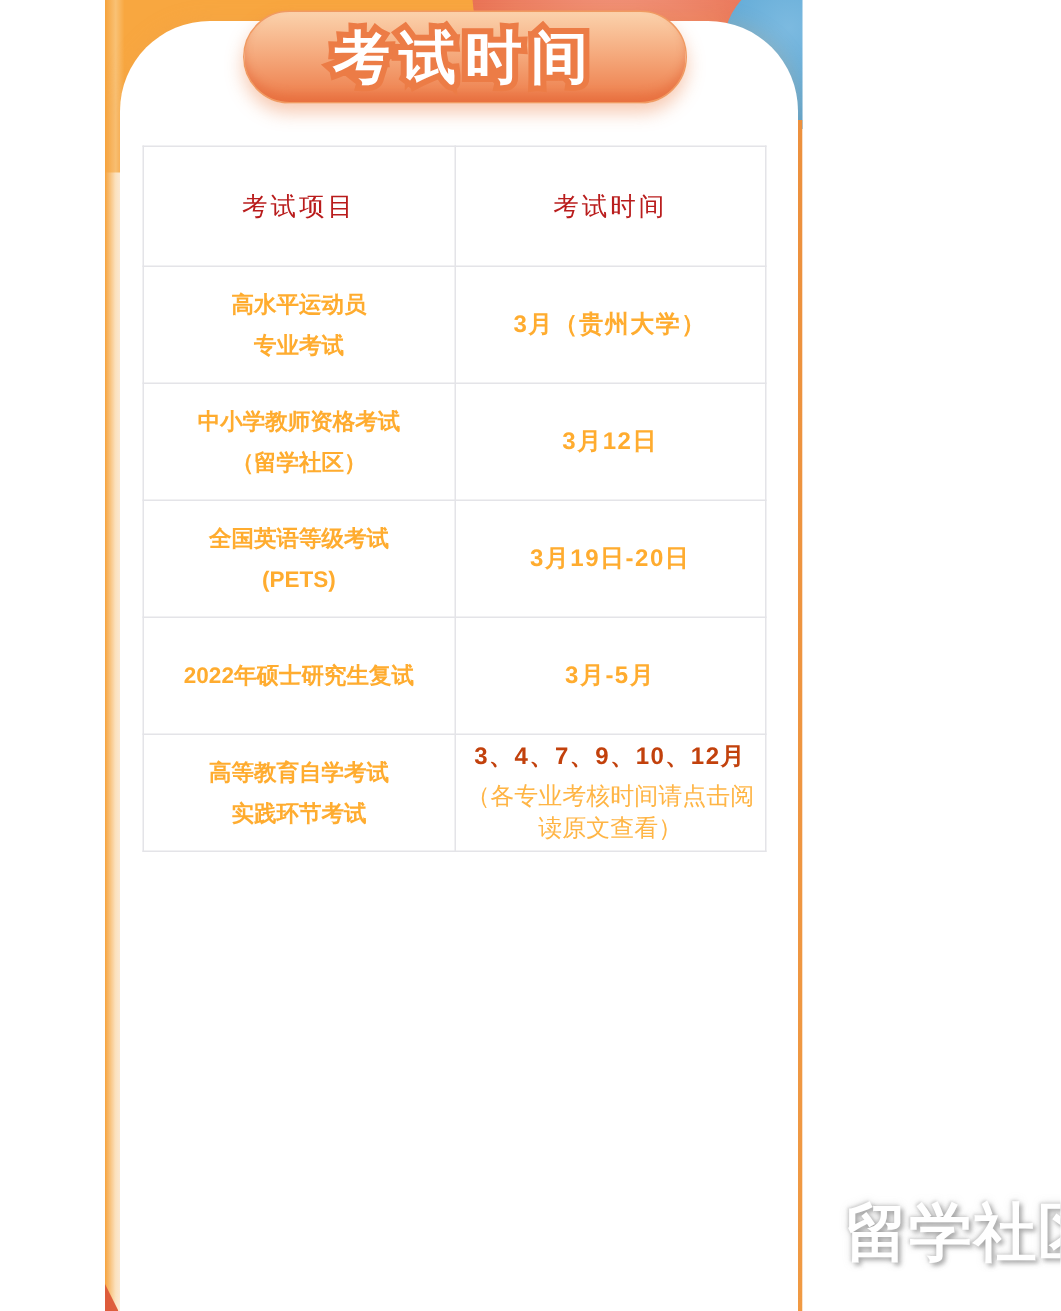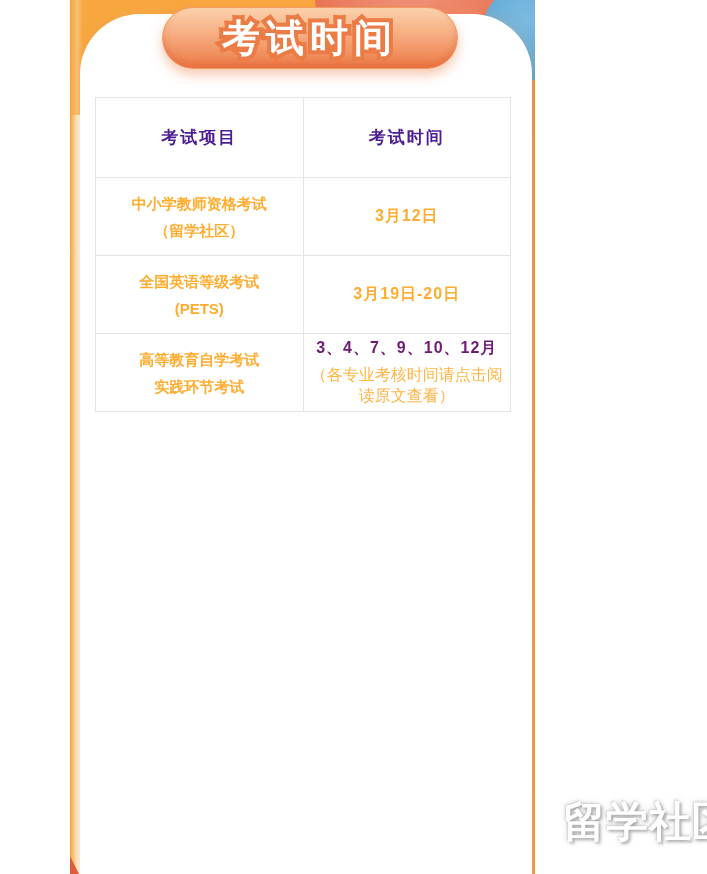--- a/index.html
+++ b/index.html
@@ -34,24 +34,24 @@
   .badge-text-stroke{position:absolute;left:0;top:0;-webkit-text-stroke:8px #EC7C46;
     font-size:38px;font-weight:bold;letter-spacing:6px;color:#EC7C46;white-space:nowrap;}
   .badge-text-fill{position:relative;font-size:38px;font-weight:bold;letter-spacing:6px;color:#ffffff;white-space:nowrap;}
 
   
   .table-wrap{position:absolute;left:25px;top:97px;width:416px;}
   table.exam{width:416px;border-collapse:collapse;table-layout:fixed;}
   table.exam th, table.exam td{border:1px solid #E4E4E8;width:50%;text-align:center;vertical-align:middle;padding:2px 6px;}
   tr.hdr{height:80px;}
   tr.row{height:78px;}
-  th.hd{font-size:17px;font-weight:bold;color:#4c1d95;letter-spacing:2px;}
+  th.hd{font-size:17px;font-weight:normal;color:#b91c1c;letter-spacing:2px;}
   td.c-item{font-size:15px;font-weight:bold;color:#FFAC2F;white-space:pre-line;line-height:1.8;}
   td.c-time{font-size:16px;font-weight:bold;color:#FFAC2F;letter-spacing:1px;}
-  .time-main{display:block;font-size:16px;font-weight:bold;color:#701a75;letter-spacing:1px;}
+  .time-main{display:block;font-size:16px;font-weight:bold;color:#c2410c;letter-spacing:1px;}
   .time-note{display:block;font-size:16px;font-weight:500;color:#FFB545;margin-top:6px;letter-spacing:0;}
 
   
   .watermark{position:absolute;left:528px;top:794px;width:178px;text-align:center;pointer-events:none;}
   .wm-title{font-size:42px;font-weight:bold;color:#ffffff;letter-spacing:1px;white-space:nowrap;
     text-shadow:2px 2px 3px rgba(120,120,120,0.55),-1px -1px 2px rgba(170,170,170,0.45),0 0 6px rgba(150,150,150,0.35);}
   .wm-url{font-size:19px;color:rgba(255,255,255,0.95);margin-top:-2px;white-space:nowrap;
     text-shadow:1px 1px 2px rgba(140,140,140,0.55),0 0 4px rgba(160,160,160,0.4);}
 </style>
 </head>
@@ -79,28 +79,37 @@
     <div class="table-wrap">
       <table class="exam">
         <thead>
           <tr class="hdr">
             <th class="hd">考试项目</th>
             <th class="hd">考试时间</th>
           </tr>
         </thead>
         <tbody>
           <tr class="row">
+            <td class="c-item">高水平运动员
+专业考试</td>
+            <td class="c-time">3月（贵州大学）</td>
+          </tr>
+          <tr class="row">
             <td class="c-item">中小学教师资格考试
 （留学社区）</td>
             <td class="c-time">3月12日</td>
           </tr>
           <tr class="row">
             <td class="c-item">全国英语等级考试
 (PETS)</td>
             <td class="c-time">3月19日-20日</td>
+          </tr>
+          <tr class="row">
+            <td class="c-item">2022年硕士研究生复试</td>
+            <td class="c-time">3月-5月</td>
           </tr>
           <tr class="row">
             <td class="c-item">高等教育自学考试
 实践环节考试</td>
             <td class="c-time">
               <span class="time-main">3、4、7、9、10、12月</span>
               <span class="time-note">（各专业考核时间请点击阅读原文查看）</span>
             </td>
           </tr>
         </tbody>

